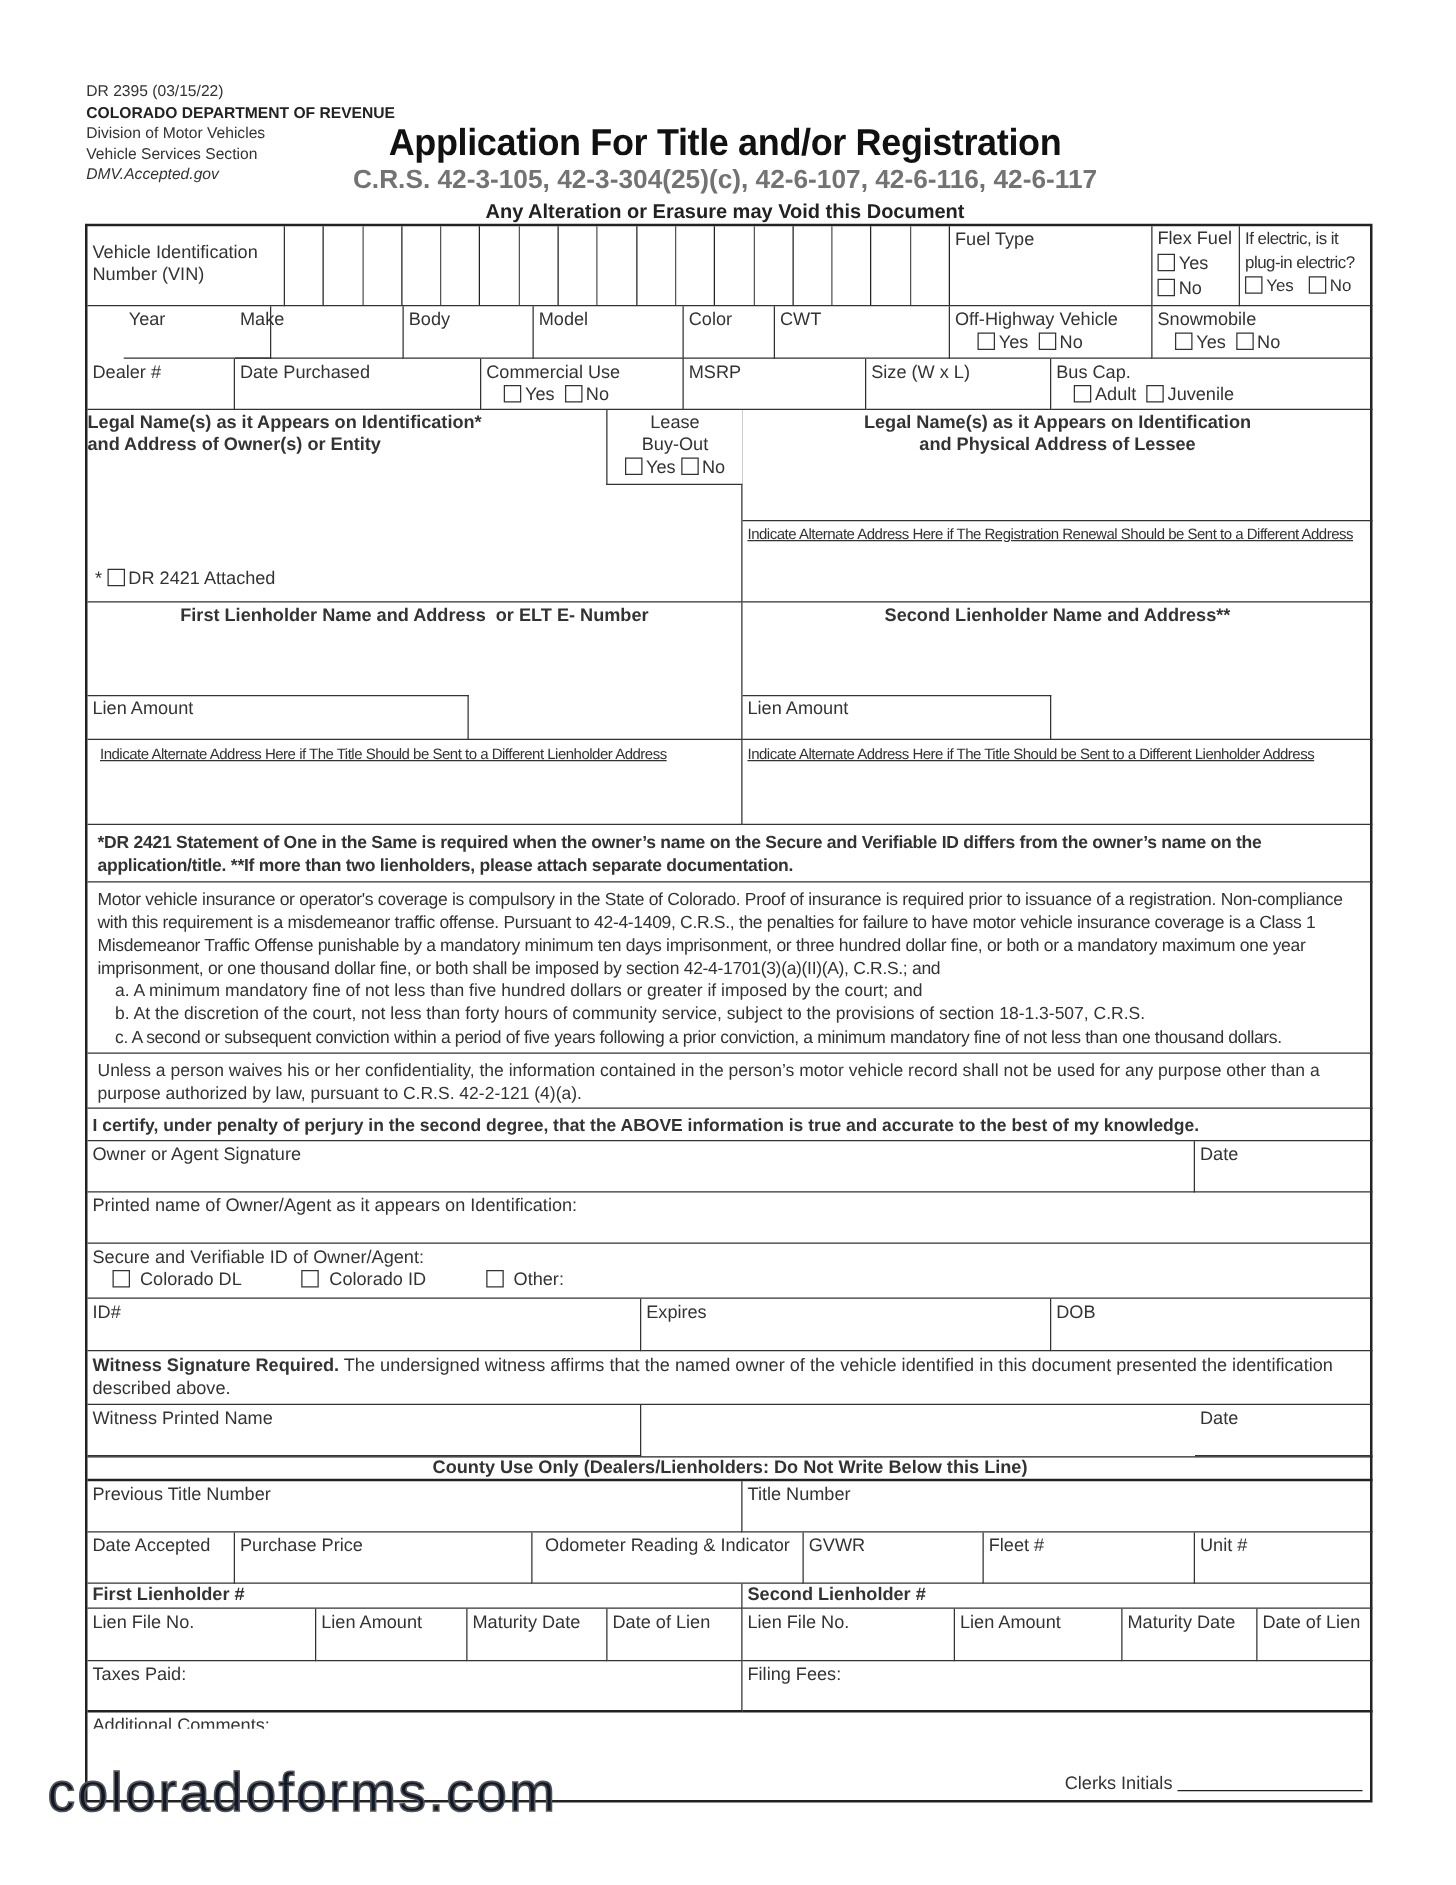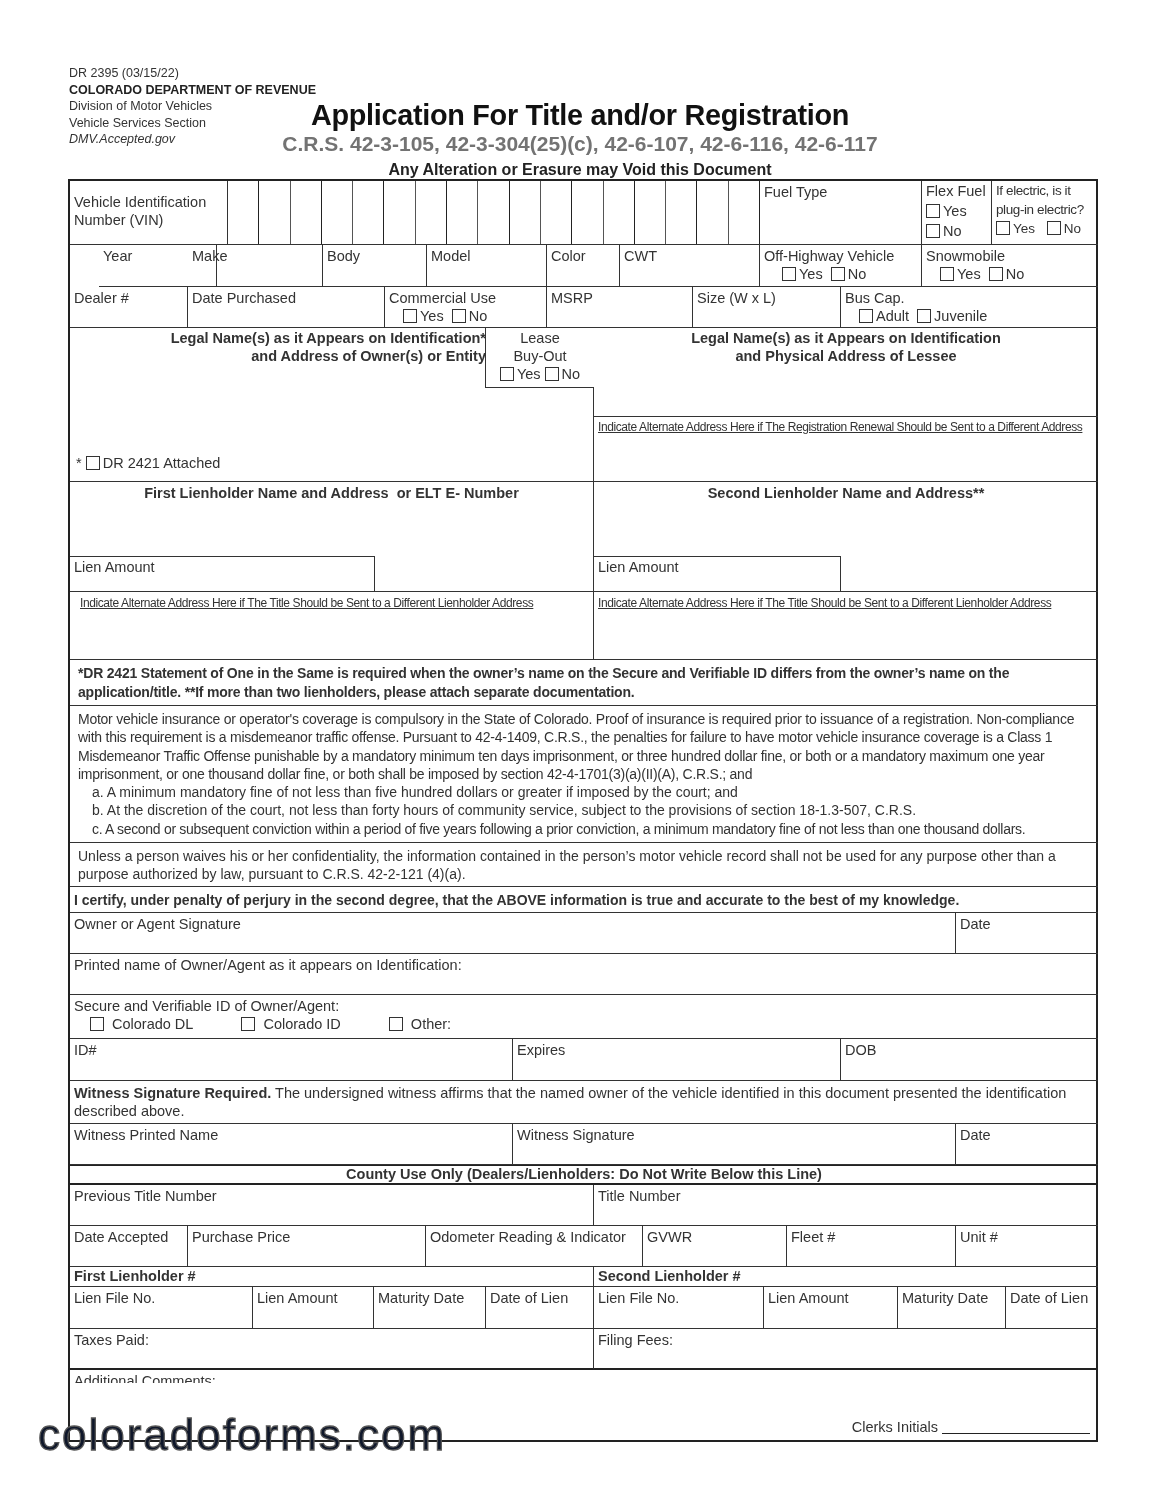--- a/index.html
+++ b/index.html
@@ -101,21 +101,21 @@
     <span style="padding-left:14px;"><span class="opt"><span class="cb"></span><span>Yes</span></span><span class="opt"><span class="cb"></span><span>No</span></span></span>
   </div>
   <div class="cell" style="left:477px;top:106px;width:146px;height:41px;"><span>MSRP</span></div>
   <div class="cell" style="left:623px;top:106px;width:148px;height:41px;"><span>Size (W x L)</span></div>
   <div class="cell noR" style="left:771px;top:106px;width:257px;height:41px;">
     <span class="lbl">Bus Cap.</span>
     <span style="padding-left:14px;"><span class="opt"><span class="cb"></span><span>Adult</span></span><span class="opt"><span class="cb"></span><span>Juvenile</span></span></span>
   </div>
 
   <div class="cell" style="left:0;top:147px;width:524px;height:154px;">
-    <div class="bold" style="position:absolute;left:0;width:416px;top:0;text-align:right;line-height:18px;padding-top:1px;">
+    <div class="bold" style="position:absolute;left:0;width:416px;top:0;text-align:left;line-height:18px;padding-top:1px;">
       <div>Legal Name(s) as it Appears on Identification*</div>
       <div>and Address of Owner(s) or Entity</div>
     </div>
     <div style="position:absolute;left:6px;top:126px;">* <span class="cb"></span><span>DR 2421 Attached</span></div>
   </div>
   <div class="abs center" style="left:415px;top:147px;width:109px;height:60px;border-left:1px solid #333;border-bottom:1px solid #333;font-size:14.5px;line-height:18px;color:#333;padding-top:1px;background:#fff;">
     <div>Lease</div>
     <div>Buy-Out</div>
     <div><span class="opt" style="margin-right:4px"><span class="cb"></span><span>Yes</span></span><span class="opt" style="margin-right:0"><span class="cb"></span><span>No</span></span></div>
   </div>
@@ -159,29 +159,28 @@
       <span class="opt" style="margin-right:44px"><span class="cb" style="margin-right:8px"></span><span>Colorado DL</span></span>
       <span class="opt" style="margin-right:44px"><span class="cb" style="margin-right:8px"></span><span>Colorado ID</span></span>
       <span class="opt"><span class="cb" style="margin-right:8px"></span><span>Other:</span></span>
     </span>
   </div>
   <div class="cell" style="left:0;top:858px;width:443px;height:42px;"><span>ID#</span></div>
   <div class="cell" style="left:443px;top:858px;width:328px;height:42px;"><span>Expires</span></div>
   <div class="cell noR" style="left:771px;top:858px;width:257px;height:42px;"><span>DOB</span></div>
   <div class="cell noR" style="left:0;top:900px;width:1028px;height:43px;padding-top:3px;"><span class="bold">Witness Signature Required.</span><span> The undersigned witness affirms that the named owner of the vehicle identified in this document presented the identification described above.</span></div>
   <div class="cell" style="left:0;top:943px;width:443px;height:41px;"><span>Witness Printed Name</span></div>
-  <div class="cell" style="left:443px;top:943px;width:443px;height:41px;"><span>Witness Signature</span></div>
   <div class="cell noR" style="left:886px;top:943px;width:142px;height:41px;"><span>Date</span></div>
 
   <div class="cell noR bold center" style="left:0;top:984px;width:1028px;height:20px;border-top:1px solid #222;border-bottom:2px solid #222;line-height:15px;padding-top:1px;"><span>County Use Only (Dealers/Lienholders: Do Not Write Below this Line)</span></div>
   <div class="cell" style="left:0;top:1004px;width:524px;height:41px;"><span>Previous Title Number</span></div>
   <div class="cell noR" style="left:524px;top:1004px;width:504px;height:41px;"><span>Title Number</span></div>
   <div class="cell" style="left:0;top:1045px;width:118px;height:41px;"><span>Date Accepted</span></div>
   <div class="cell" style="left:118px;top:1045px;width:238px;height:41px;"><span>Purchase Price</span></div>
-  <div class="cell" style="left:356px;top:1045px;width:217px;height:41px;"><span>Odometer Reading &amp; Indicator</span></div>
+  <div class="cell" style="left:356px;top:1045px;width:217px;height:41px;text-align:center;"><span>Odometer Reading &amp; Indicator</span></div>
   <div class="cell" style="left:573px;top:1045px;width:144px;height:41px;"><span>GVWR</span></div>
   <div class="cell" style="left:717px;top:1045px;width:169px;height:41px;"><span>Fleet #</span></div>
   <div class="cell noR" style="left:886px;top:1045px;width:142px;height:41px;"><span>Unit #</span></div>
   <div class="cell bold" style="left:0;top:1086px;width:524px;height:20px;line-height:16px;padding-top:1px;"><span>First Lienholder #</span></div>
   <div class="cell noR bold" style="left:524px;top:1086px;width:504px;height:20px;line-height:16px;padding-top:1px;"><span>Second Lienholder #</span></div>
   <div class="cell" style="left:0;top:1106px;width:183px;height:42px;"><span>Lien File No.</span></div>
   <div class="cell" style="left:183px;top:1106px;width:121px;height:42px;"><span>Lien Amount</span></div>
   <div class="cell" style="left:304px;top:1106px;width:112px;height:42px;"><span>Maturity Date</span></div>
   <div class="cell" style="left:416px;top:1106px;width:108px;height:42px;"><span>Date of Lien</span></div>
   <div class="cell" style="left:524px;top:1106px;width:170px;height:42px;"><span>Lien File No.</span></div>

